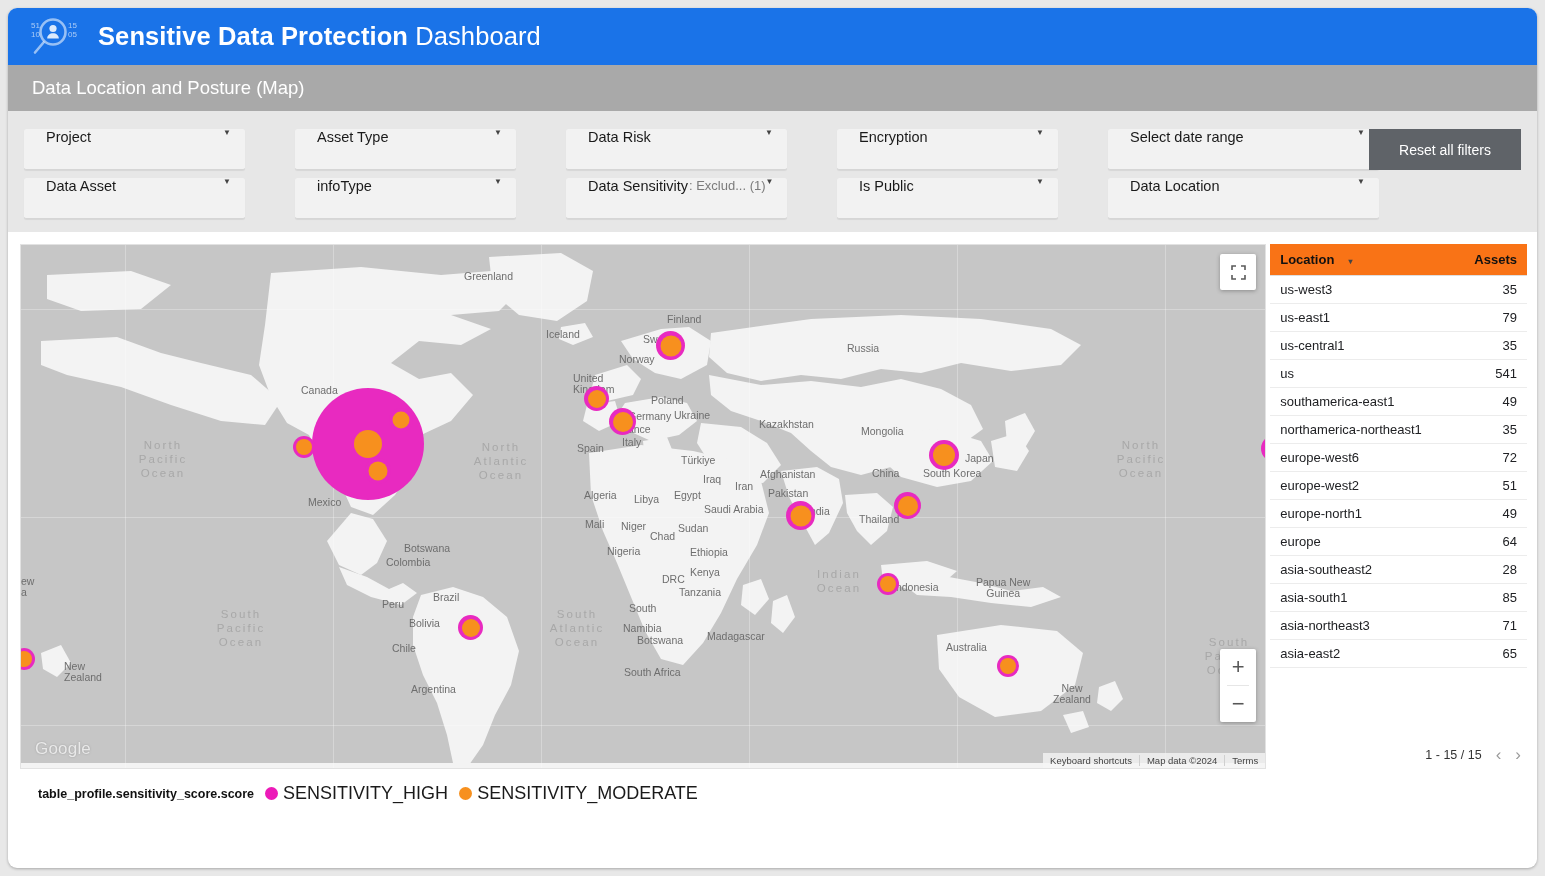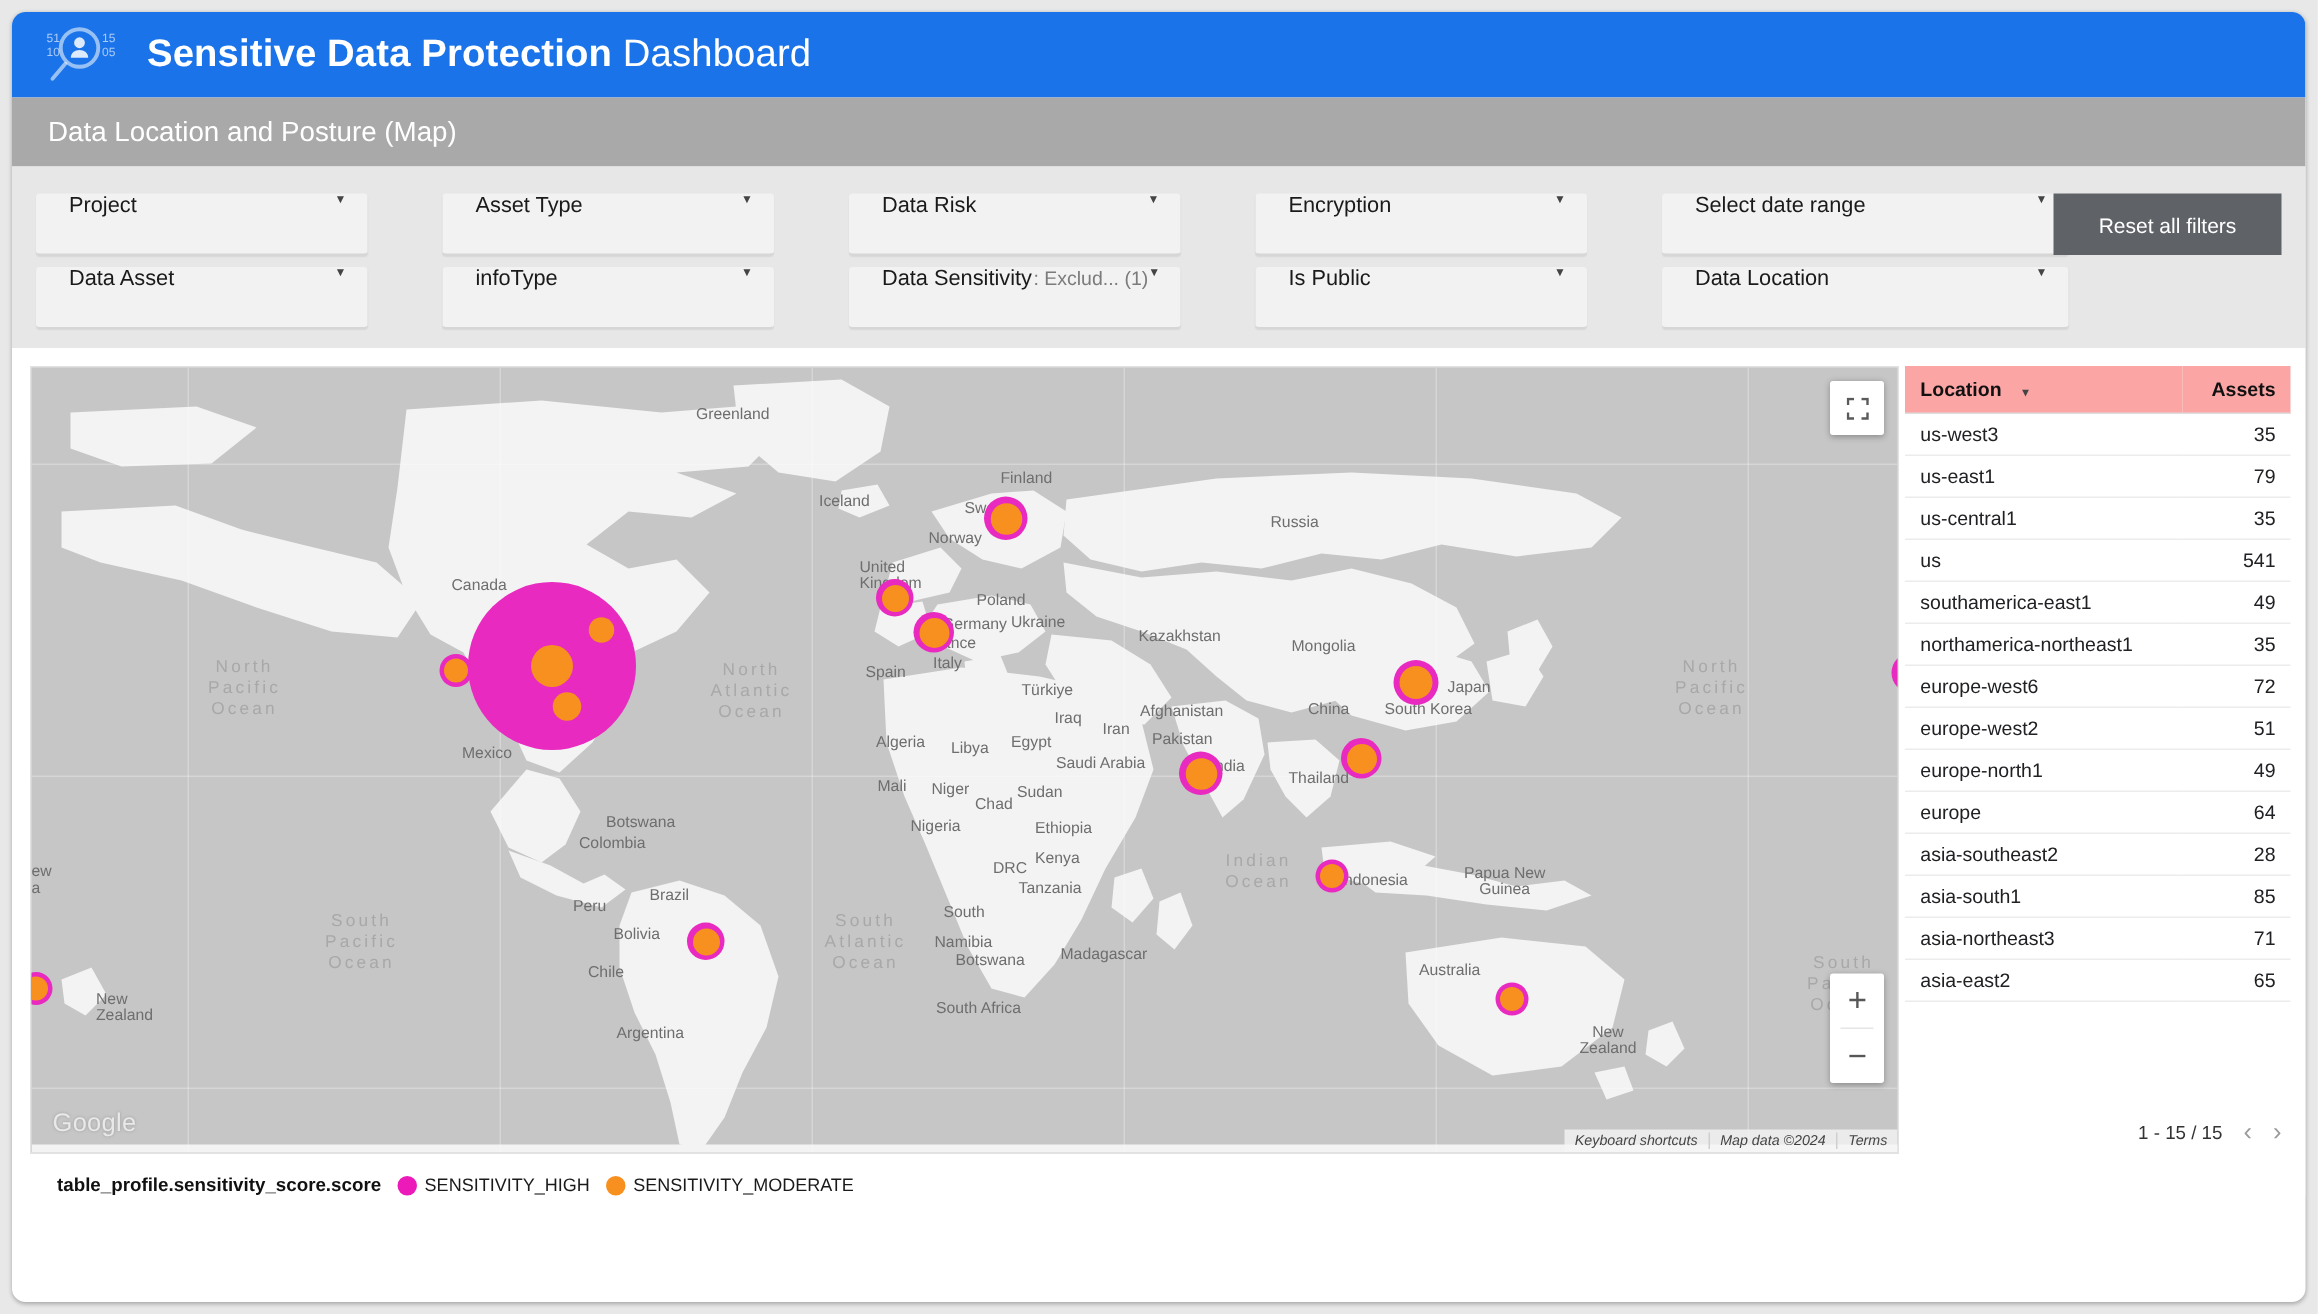--- a/index.html
+++ b/index.html
@@ -129,30 +129,30 @@
     position: absolute; left: 14px; bottom: 9px;
     font-size: 17px; color: #e9e9e9; font-weight: 500;
     letter-spacing: .2px;
     text-shadow: 0 0 2px rgba(120,120,120,.55);
     pointer-events: none; font-family: "Liberation Sans", sans-serif;
   }
   .map-attrib {
     position: absolute; right: 0; bottom: 0;
     display: flex; align-items: center; height: 15px;
     background: rgba(245,245,245,0.78);
-    font-size: 9.5px; color: #444; font-style: italic;
+    font-size: 9.5px; color: #444;
   }
   .map-attrib span { padding: 0 7px; }
   .map-attrib .divider { width: 1px; height: 11px; background: #cfcfcf; padding: 0; }
 
   
   .table-wrap { width: 258px; margin-left: 4px; position: relative; }
   table.loc-table { width: 100%; border-collapse: collapse; }
   table.loc-table th {
-    background: #fca5a5; font-size: 13px; color: #111;
+    background: #f97316; font-size: 13px; color: #111;
     padding: 8px 10px; font-weight: 700; text-align: left;
     border-bottom: 1px solid #dedede; height: 27px;
   }
   table.loc-table th.num { text-align: right; }
   table.loc-table th .sortcaret { font-size: 8px; margin-left: 14px; color:#444; }
   table.loc-table td {
     font-size: 13px; color: #202124; padding: 6px 10px;
     border-bottom: 1px solid #ececec; height: 28px;
   }
   table.loc-table td.num { text-align: right; }
@@ -164,21 +164,21 @@
   .pager .chev { color: #9a9a9a; font-size: 17px; cursor: pointer; line-height: 1; }
 
   
   .legend {
     display: flex; align-items: center; gap: 11px;
     padding: 14px 0 0 30px; background: #fff;
   }
   .legend-title { font-size: 12.5px; font-weight: 700; color: #111; }
   .legend-item { display: flex; align-items: center; gap: 5px; }
   .legend-dot { width: 13px; height: 13px; border-radius: 50%; }
-  .legend-label { font-size: 12px; color: #1a1a1a; }
+  .legend-label { font-size: 18px; color: #1a1a1a; }
 </style>
 </head>
 <body>
 
 <div id="app">
 
   <div class="header">
     <svg class="brand-icon" viewBox="0 0 62 48">
       <circle cx="31" cy="19" r="12.5" fill="none" stroke="#ffffff" stroke-opacity=".55" stroke-width="2.6"></circle>
       <circle cx="31" cy="15.5" r="3.6" fill="#ffffff" fill-opacity=".85"></circle>

